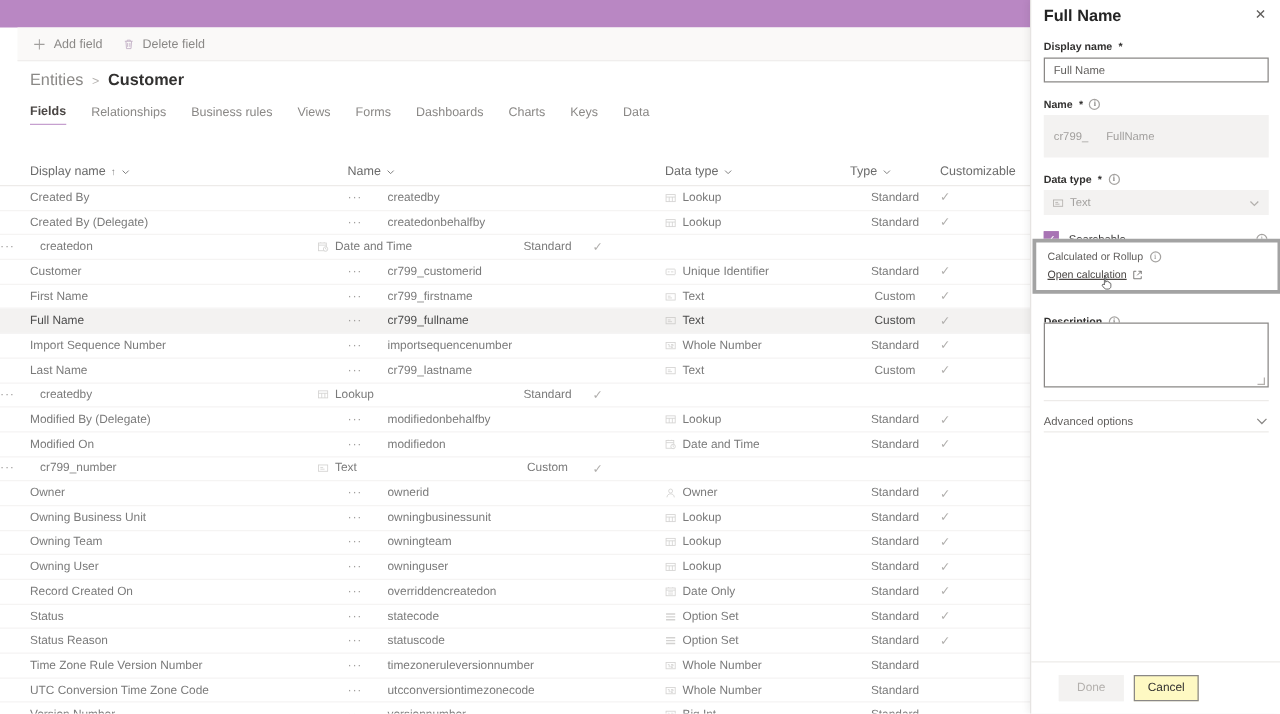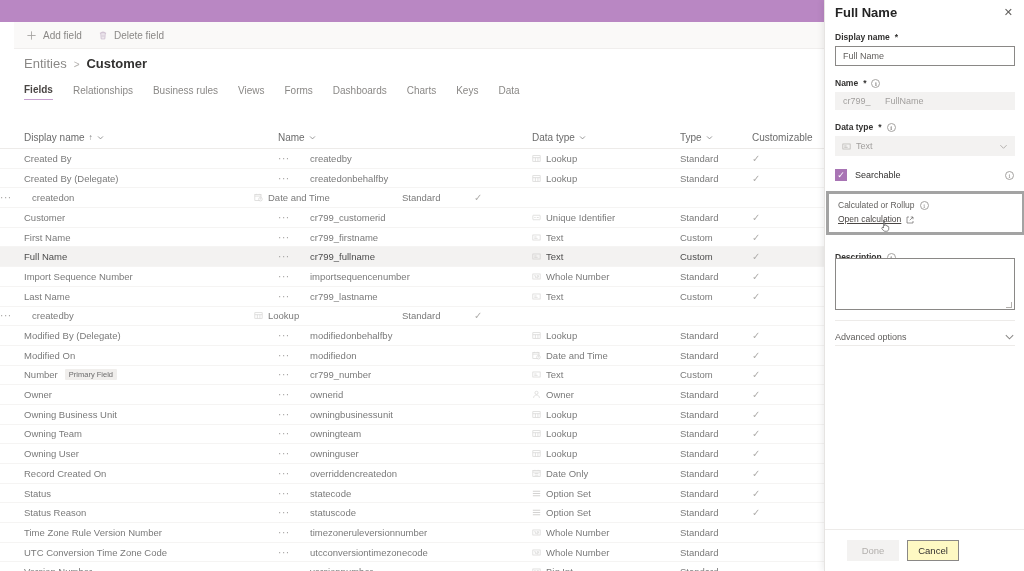--- a/index.html
+++ b/index.html
@@ -69,21 +69,21 @@
   .row {
     display: flex; align-items: center; height: 19.7px;
     border-bottom: 1px solid #f5f4f3;
     font-size: 9.5px; color: #7a7a7a;
   }
   .row.selected { background: #f3f2f1; color: #4d4d4d; }
   .col-display { width: 278px; padding-left: 24px; display: flex; align-items: center; gap: 7px; }
   .col-ellipsis { width: 32px; color: #a19f9d; font-size: 10px; letter-spacing: .6px; }
   .col-name { width: 222px; }
   .col-dtype { width: 148px; display: flex; align-items: center; gap: 5px; }
-  .col-type { width: 72px; }
+  .col-type { width: 72px; text-align: center; }
   .col-cust { width: 60px; }
   .hdr-display { padding-left: 24px; width: 278px; }
   .hdr-name { width: 254px; }
   .hdr-dtype { width: 148px; }
   .hdr-type { width: 72px; }
   .hdr-cust { width: 60px; }
   .chev { width: 7px; height: 7px; display: inline-block; }
   .sortarrow { font-size: 8px; color: #7a7a7a; }
   .badge {
     font-size: 7.5px; color: #6b6b6b; background: #f0eeec;
@@ -113,21 +113,21 @@
   .info {
     width: 9px; height: 9px; border-radius: 50%; border: 1px solid #a5a3a1;
     font-size: 6.5px; line-height: 7.5px; text-align: center; color: #8a8886;
     font-family: "Liberation Serif", serif; flex: 0 0 auto;
   }
   .txtinput {
     width: 180px; height: 20px; border: 1px solid #8a8886; background: #fff;
     font-size: 9px; color: #605e5c; padding: 0 7px; line-height: 18px;
   }
   .split {
-    width: 180px; height: 18px; background: #f3f2f1; display: flex; align-items: center;
+    width: 180px; height: 34px; background: #f3f2f1; display: flex; align-items: center;
     font-size: 9px; color: #a19f9d;
   }
   .split .pfx { width: 42px; padding-left: 8px; color: #a19f9d; }
   .split .val { padding-left: 8px; }
   .dd {
     width: 180px; height: 20px; background: #f3f2f1; display: flex;
     align-items: center; gap: 5px; padding: 0 7px;
     font-size: 9px; color: #a19f9d;
   }
   .dd .ddchev { margin-left: auto; }
@@ -467,24 +467,20 @@
               <circle cx="11.5" cy="11" r="3.2" fill="#fff"></circle>
               <path d="M11.5 9.2V11l1.2.8"></path>
             </svg>
           </span>
           <span>Date and Time</span>
         </div>
         <div class="col-type">Standard</div>
         <div class="col-cust"><span class="check">✓</span></div>
       </div>
       <div class="row">
-        <div class="col-display">
-          <span>Number</span>
-          <span class="badge">Primary Field</span>
-        </div>
         <div class="col-ellipsis">···</div>
         <div class="col-name">cr799_number</div>
         <div class="col-dtype">
           <span>
             <svg class="dtype-ico" viewBox="0 0 16 16" stroke="#b0aeac" fill="none" stroke-width="1.2">
               <rect x="1.5" y="3.5" width="13" height="9"></rect>
               <path d="M4 7h4M4 9.5h6"></path>
             </svg>
           </span>
           <span>Text</span>

